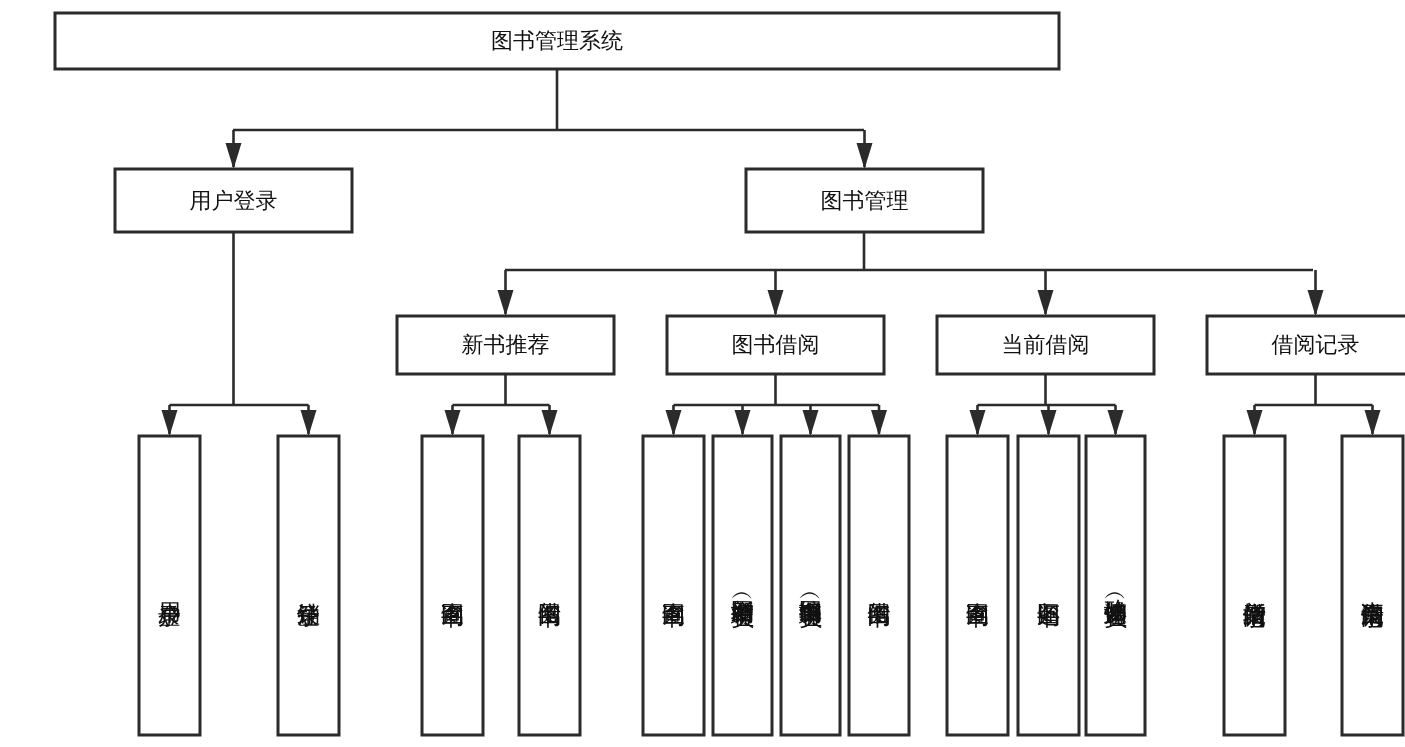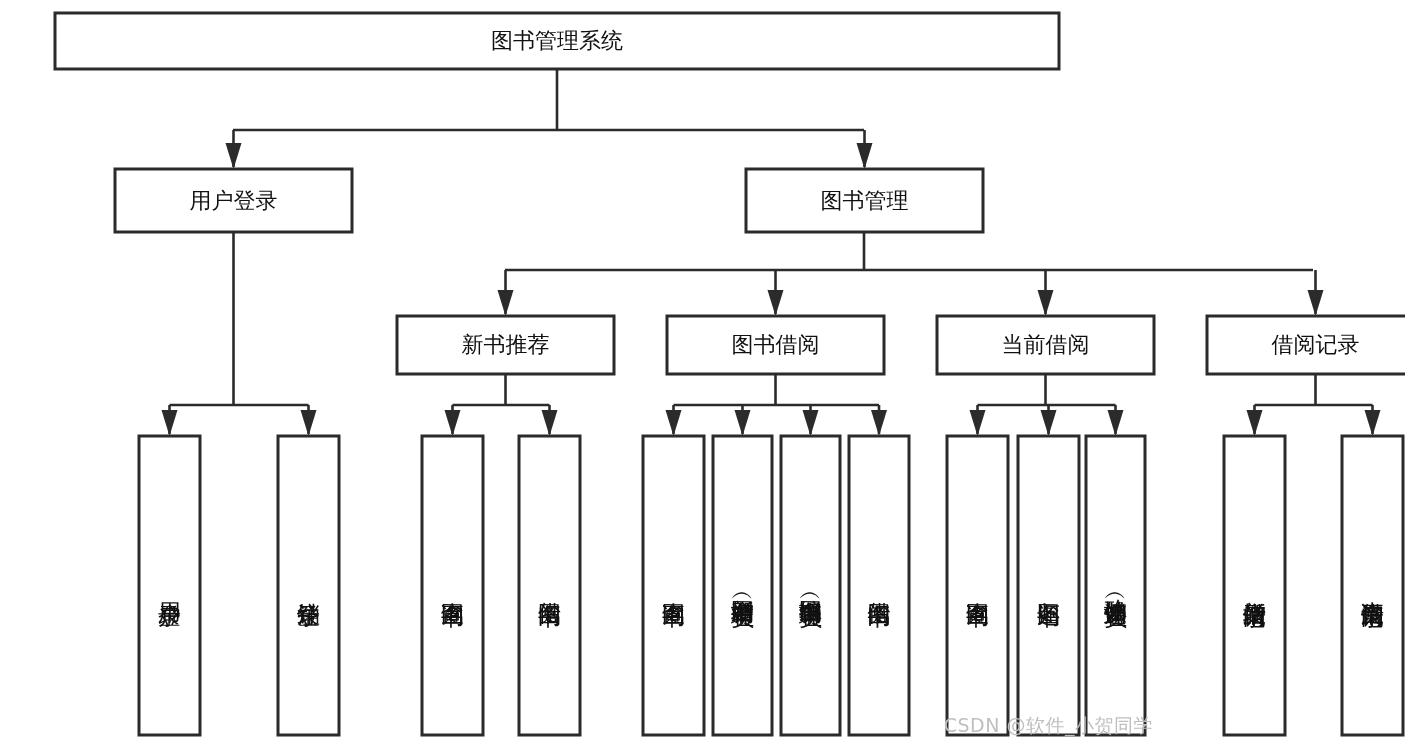--- a/index.html
+++ b/index.html
@@ -204,14 +204,13 @@
       <div class="leaf-label-box" style="left: 1051px; top: 436px; width: 59px; height: 299px;">
         <span class="leaf-label-text">确认归还（管理员）</span>
       </div>
       <div class="leaf-label-box" style="left: 1189px; top: 436px; width: 61px; height: 299px;">
         <span class="leaf-label-text">新增借阅记录</span>
       </div>
       <div class="leaf-label-box" style="left: 1307px; top: 436px; width: 61px; height: 299px;">
         <span class="leaf-label-text">查询借阅记录</span>
       </div>
     </div>
-  <div class="watermark">CSDN @软件_小贺同学</div>
 </div>
 
 </body></html>

